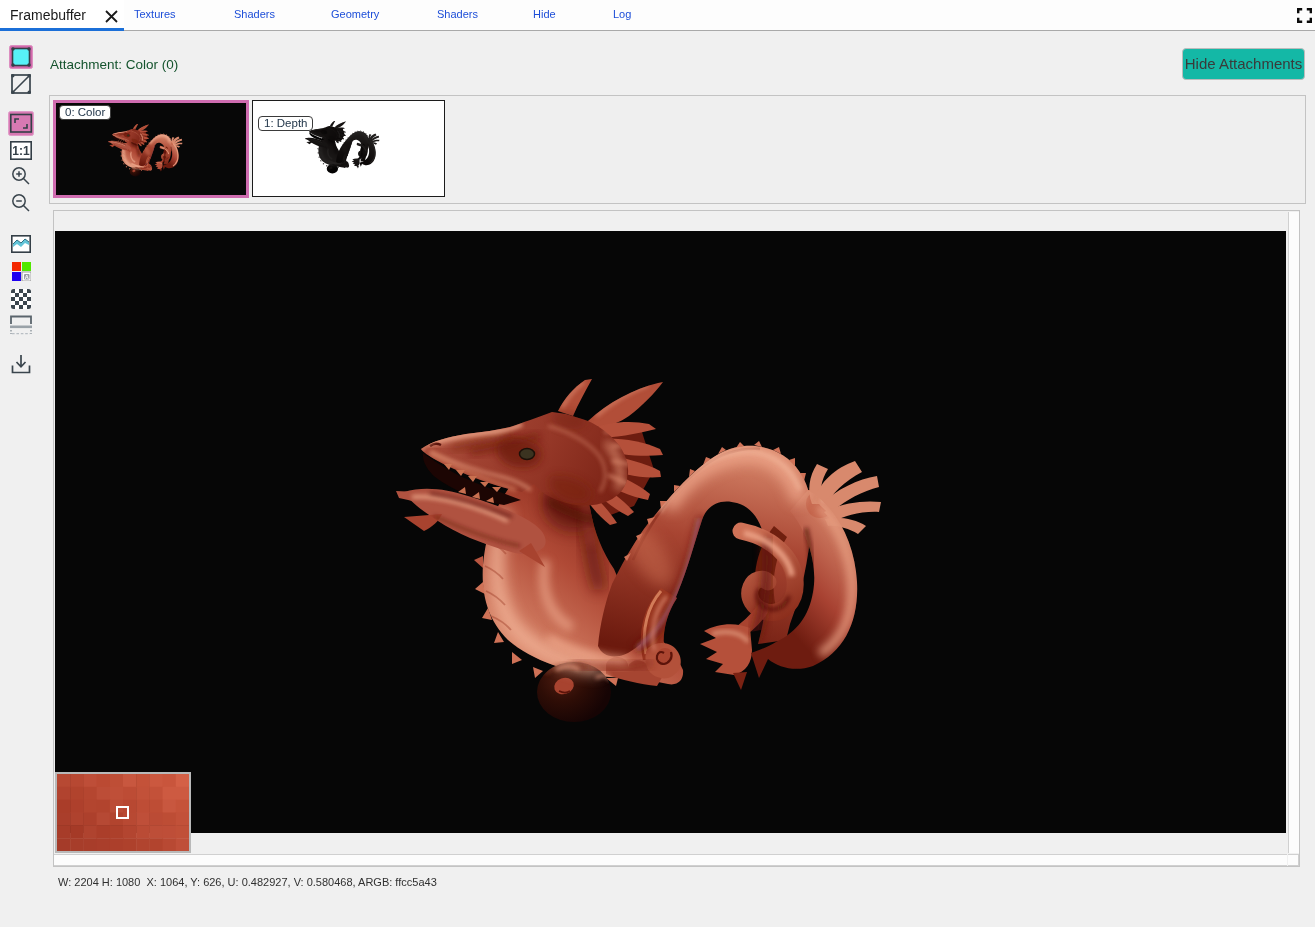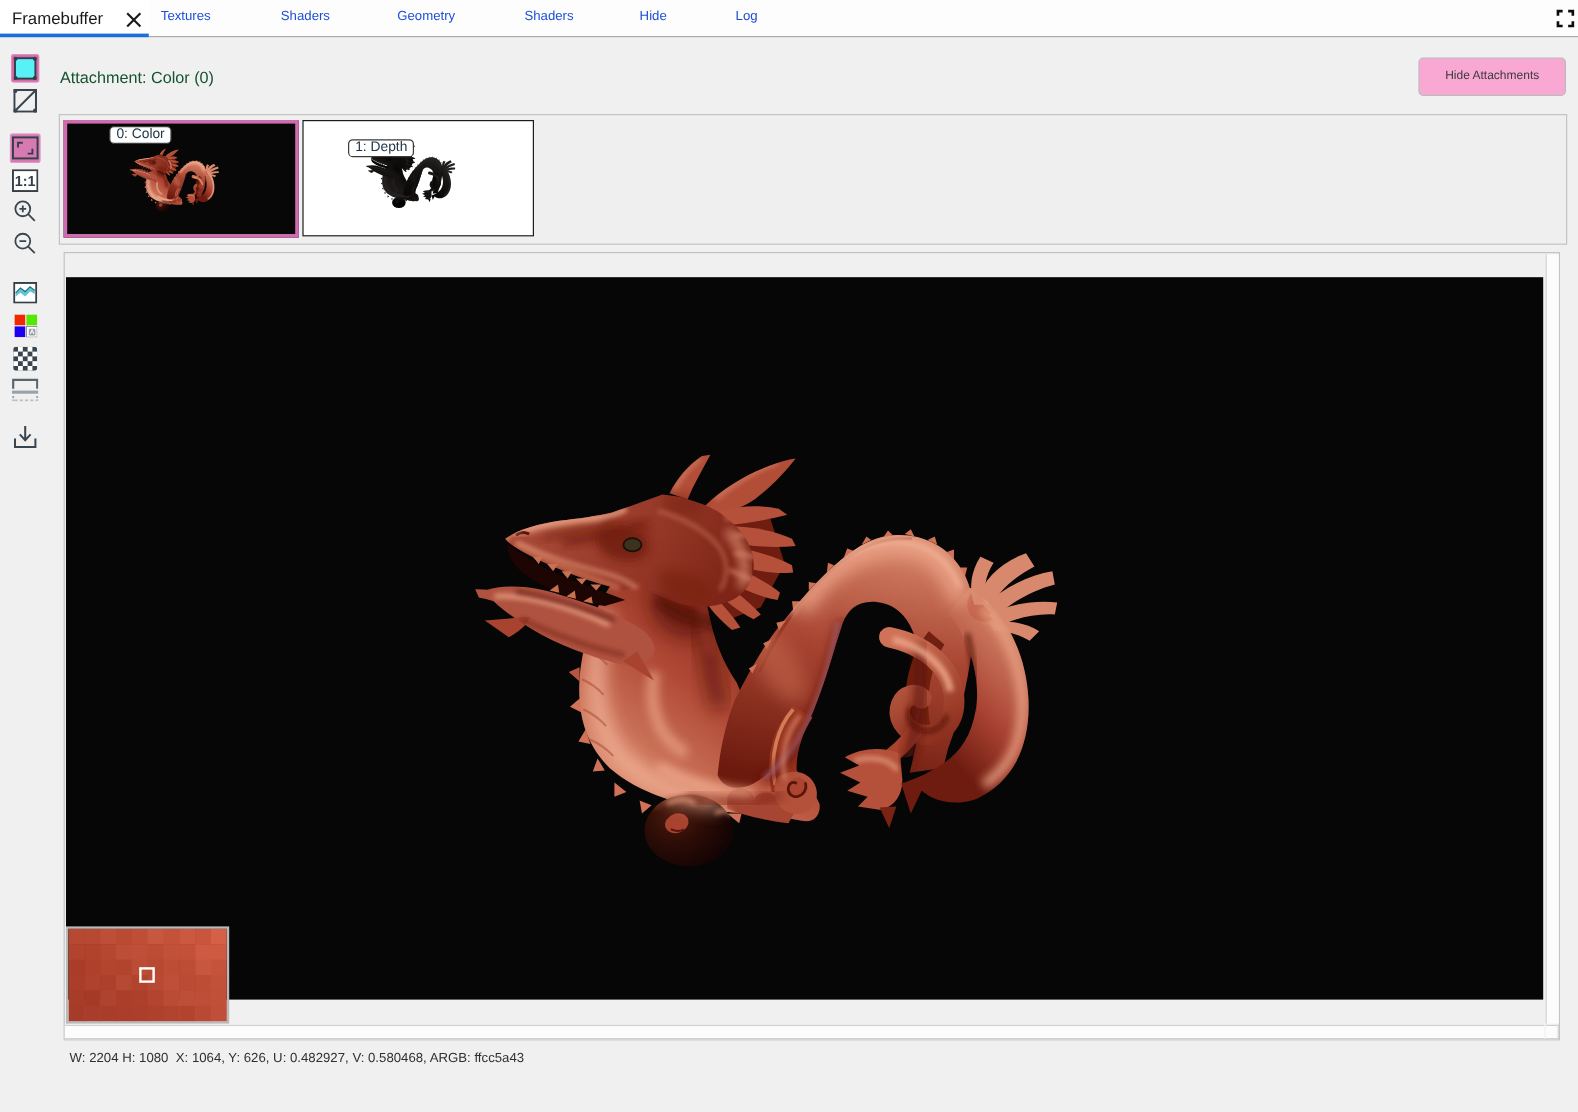--- a/index.html
+++ b/index.html
@@ -8,27 +8,27 @@
   .abs { position:absolute; }
 
   
   #tabbar { left:0; top:0; width:1315px; height:31px; background:#fdfdfd; border-bottom:1px solid #a9a9a9; }
   #tab-active { left:0; top:0; width:124px; height:31px; background:#ffffff; border-bottom:3px solid #1b6fd8; }
   #tab-active .lbl { position:absolute; left:10px; top:7px; font-size:14px; font-weight:normal; color:#1a1a1a; }
   .tablbl { top:8px; font-size:11px; color:#1d4ed8; }
 
   
   #attach-lbl { left:50px; top:57px; font-size:13.5px; color:#14532d; }
-  #hidebtn { left:1182px; top:48px; width:123px; height:32px; background:#f9a8d4; border:1px solid #bcbcbc; border-radius:4px; font-size:10px; color:#3a3a3a; text-align:center; line-height:30px; }
+  #hidebtn { left:1182px; top:48px; width:123px; height:32px; background:#14b8a6; border:1px solid #bcbcbc; border-radius:4px; font-size:15px; color:#3a3a3a; text-align:center; line-height:30px; }
 
   
   #thumbpanel { left:49px; top:95px; width:1257px; height:109px; border:1px solid #c3c3c3; background:#efefef; }
   #thumb1 { left:53px; top:100px; width:196px; height:98px; background:#070707; border:3px solid #cf6cb0; }
   #thumb2 { left:252px; top:100px; width:193px; height:97px; background:#ffffff; border:1px solid #1c1c1c; }
-  .thlabel { background:#ffffff; border:1px solid #3b3b3b; border-radius:4px; font-size:11.5px; color:#22364a; padding:0px 5px 1px 5px;margin-left:32px; }
+  .thlabel { background:#ffffff; border:1px solid #3b3b3b; border-radius:4px; font-size:11.5px; color:#22364a; padding:0px 5px 1px 5px; }
 
   
   #viewpanel { left:53px; top:210px; width:1247px; height:657px; border:1px solid #c3c3c3; background:#f0f0f0; }
   #texblack { left:55px; top:231px; width:1231px; height:602px; background:#060606; }
   #vscroll { left:1288px; top:212px; width:11px; height:641px; background:#fcfcfc; border-left:1px solid #d0d0d0; }
   #hscroll { left:54px; top:854px; width:1233px; height:12px; background:#fcfcfc; border-top:1px solid #d0d0d0; border-bottom:1px solid #d0d0d0;}
   #scorner { left:1288px; top:854px; width:11px; height:12px; background:#fcfcfc; border:1px solid #d0d0d0; border-left:none;}
 
   
   #picker { left:55px; top:772px; width:136px; height:81px; border:2px solid #b9b9b9; }

